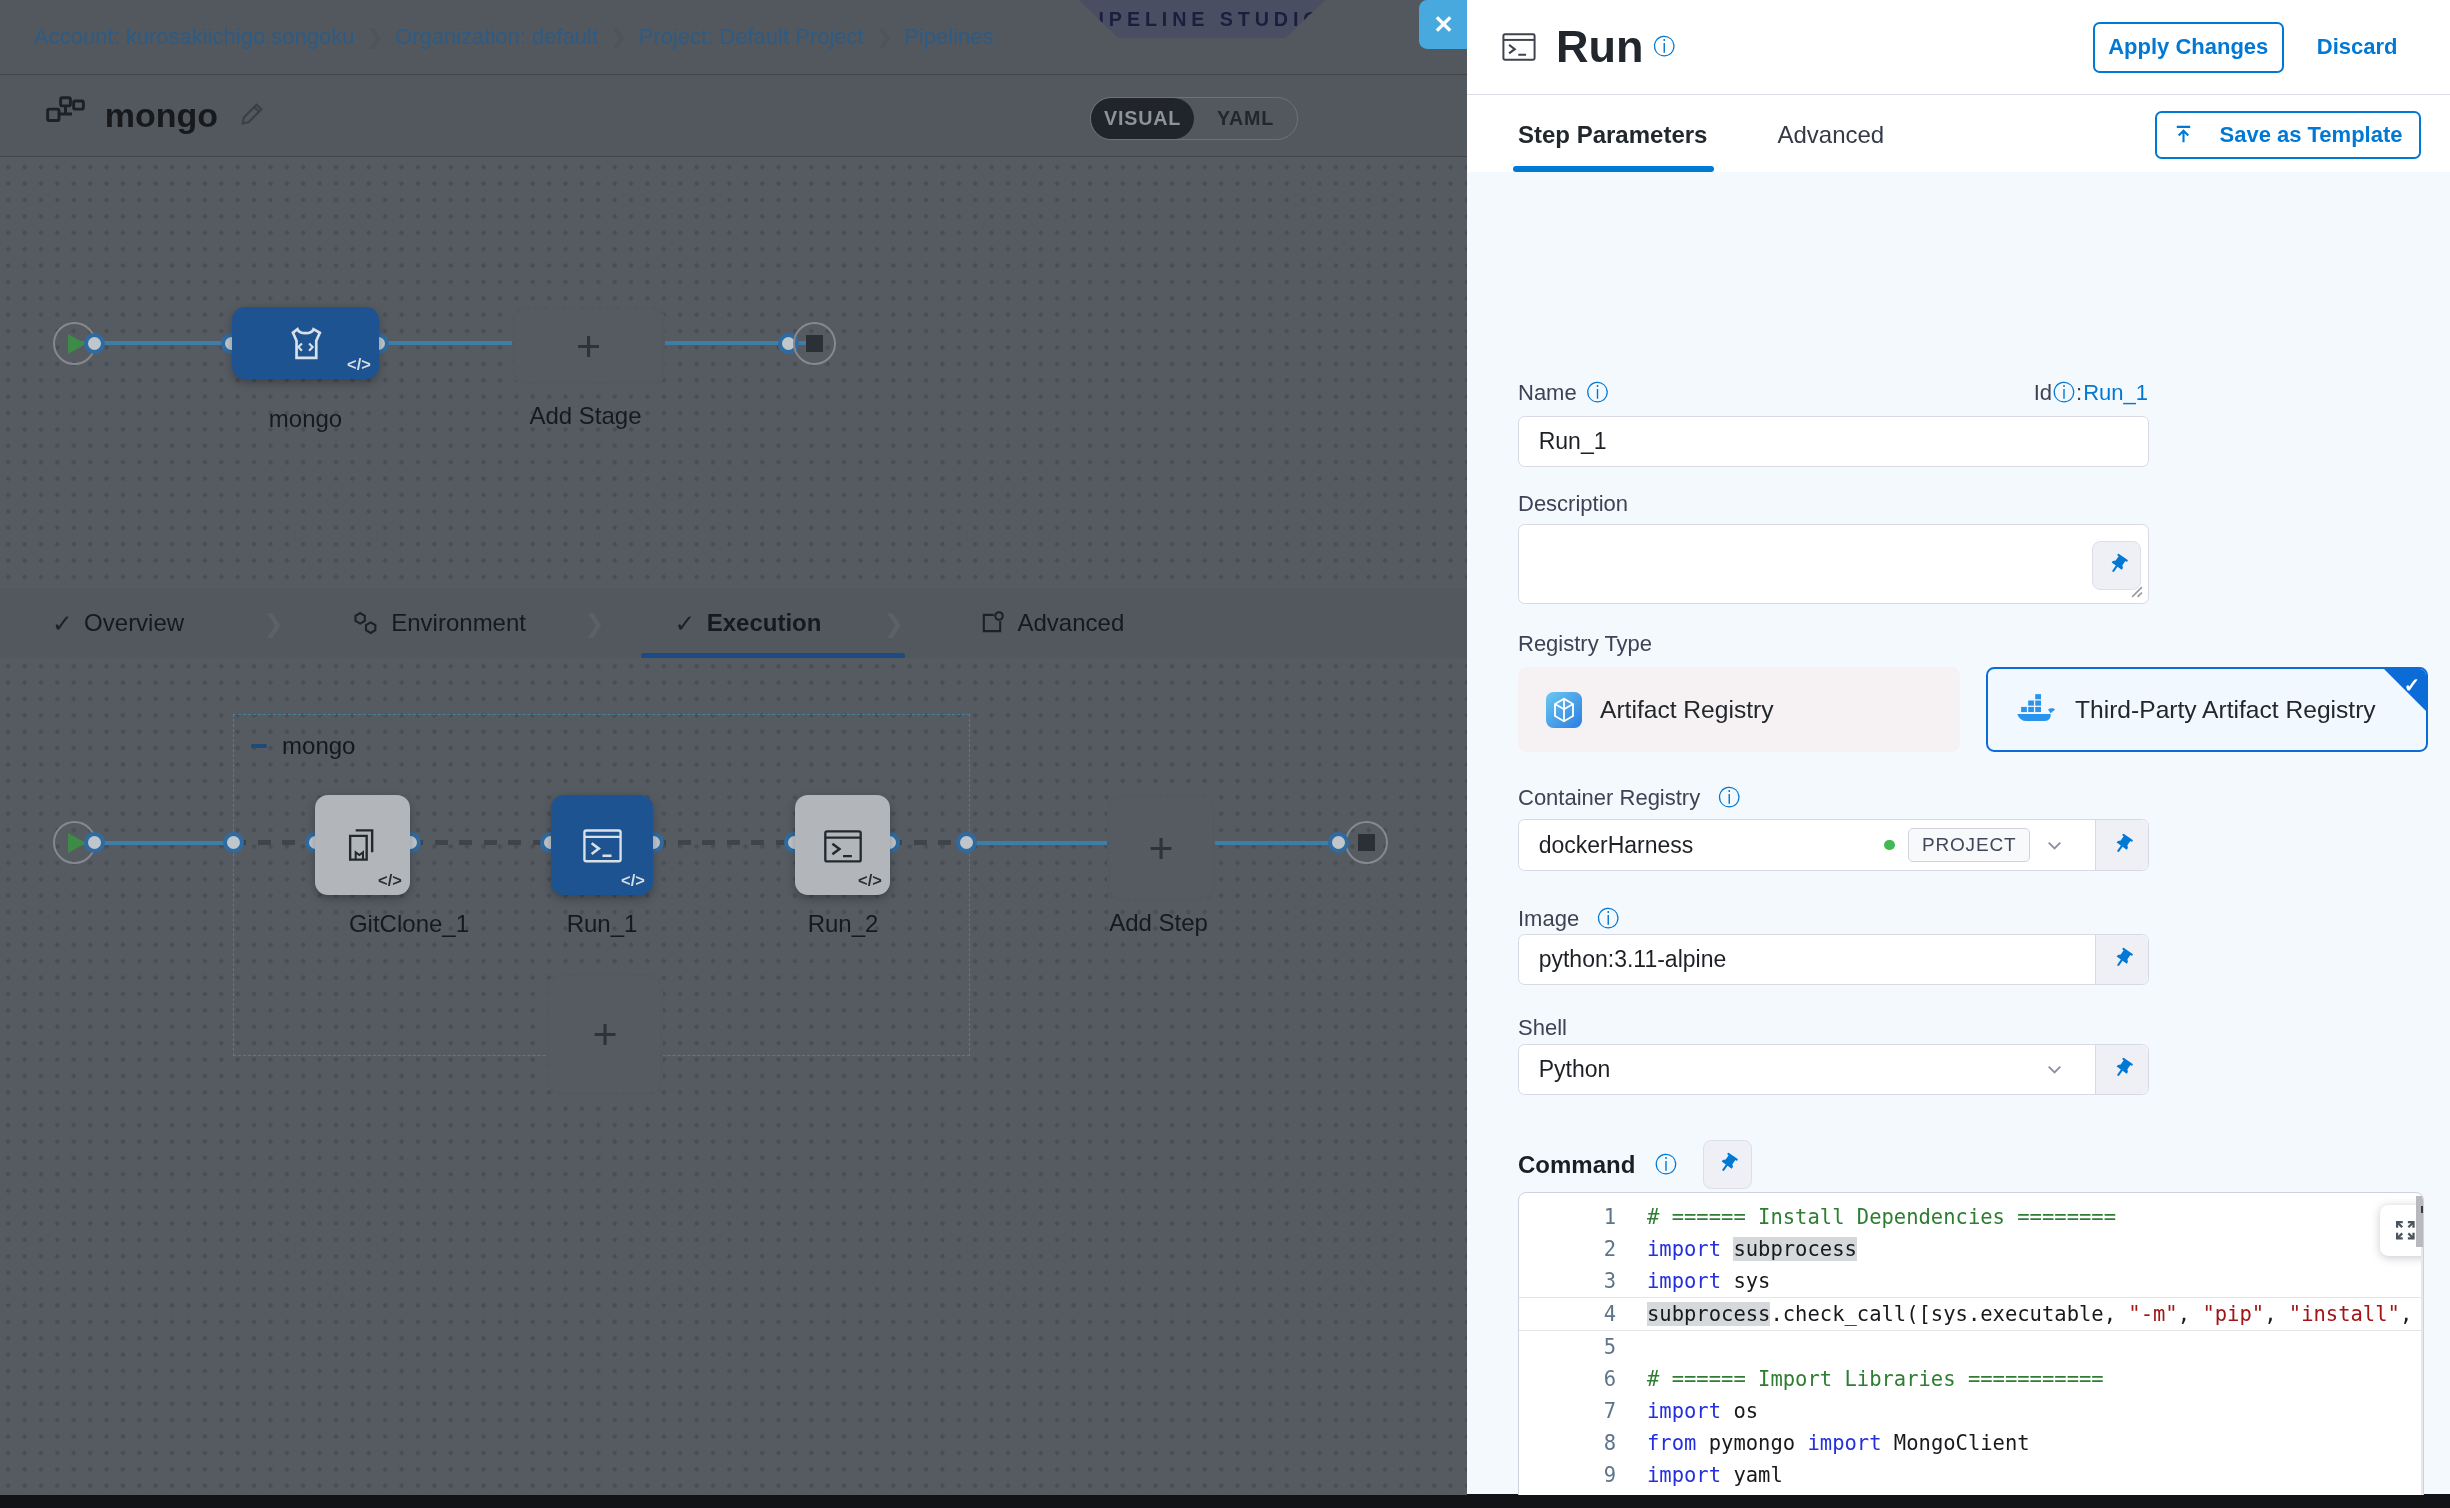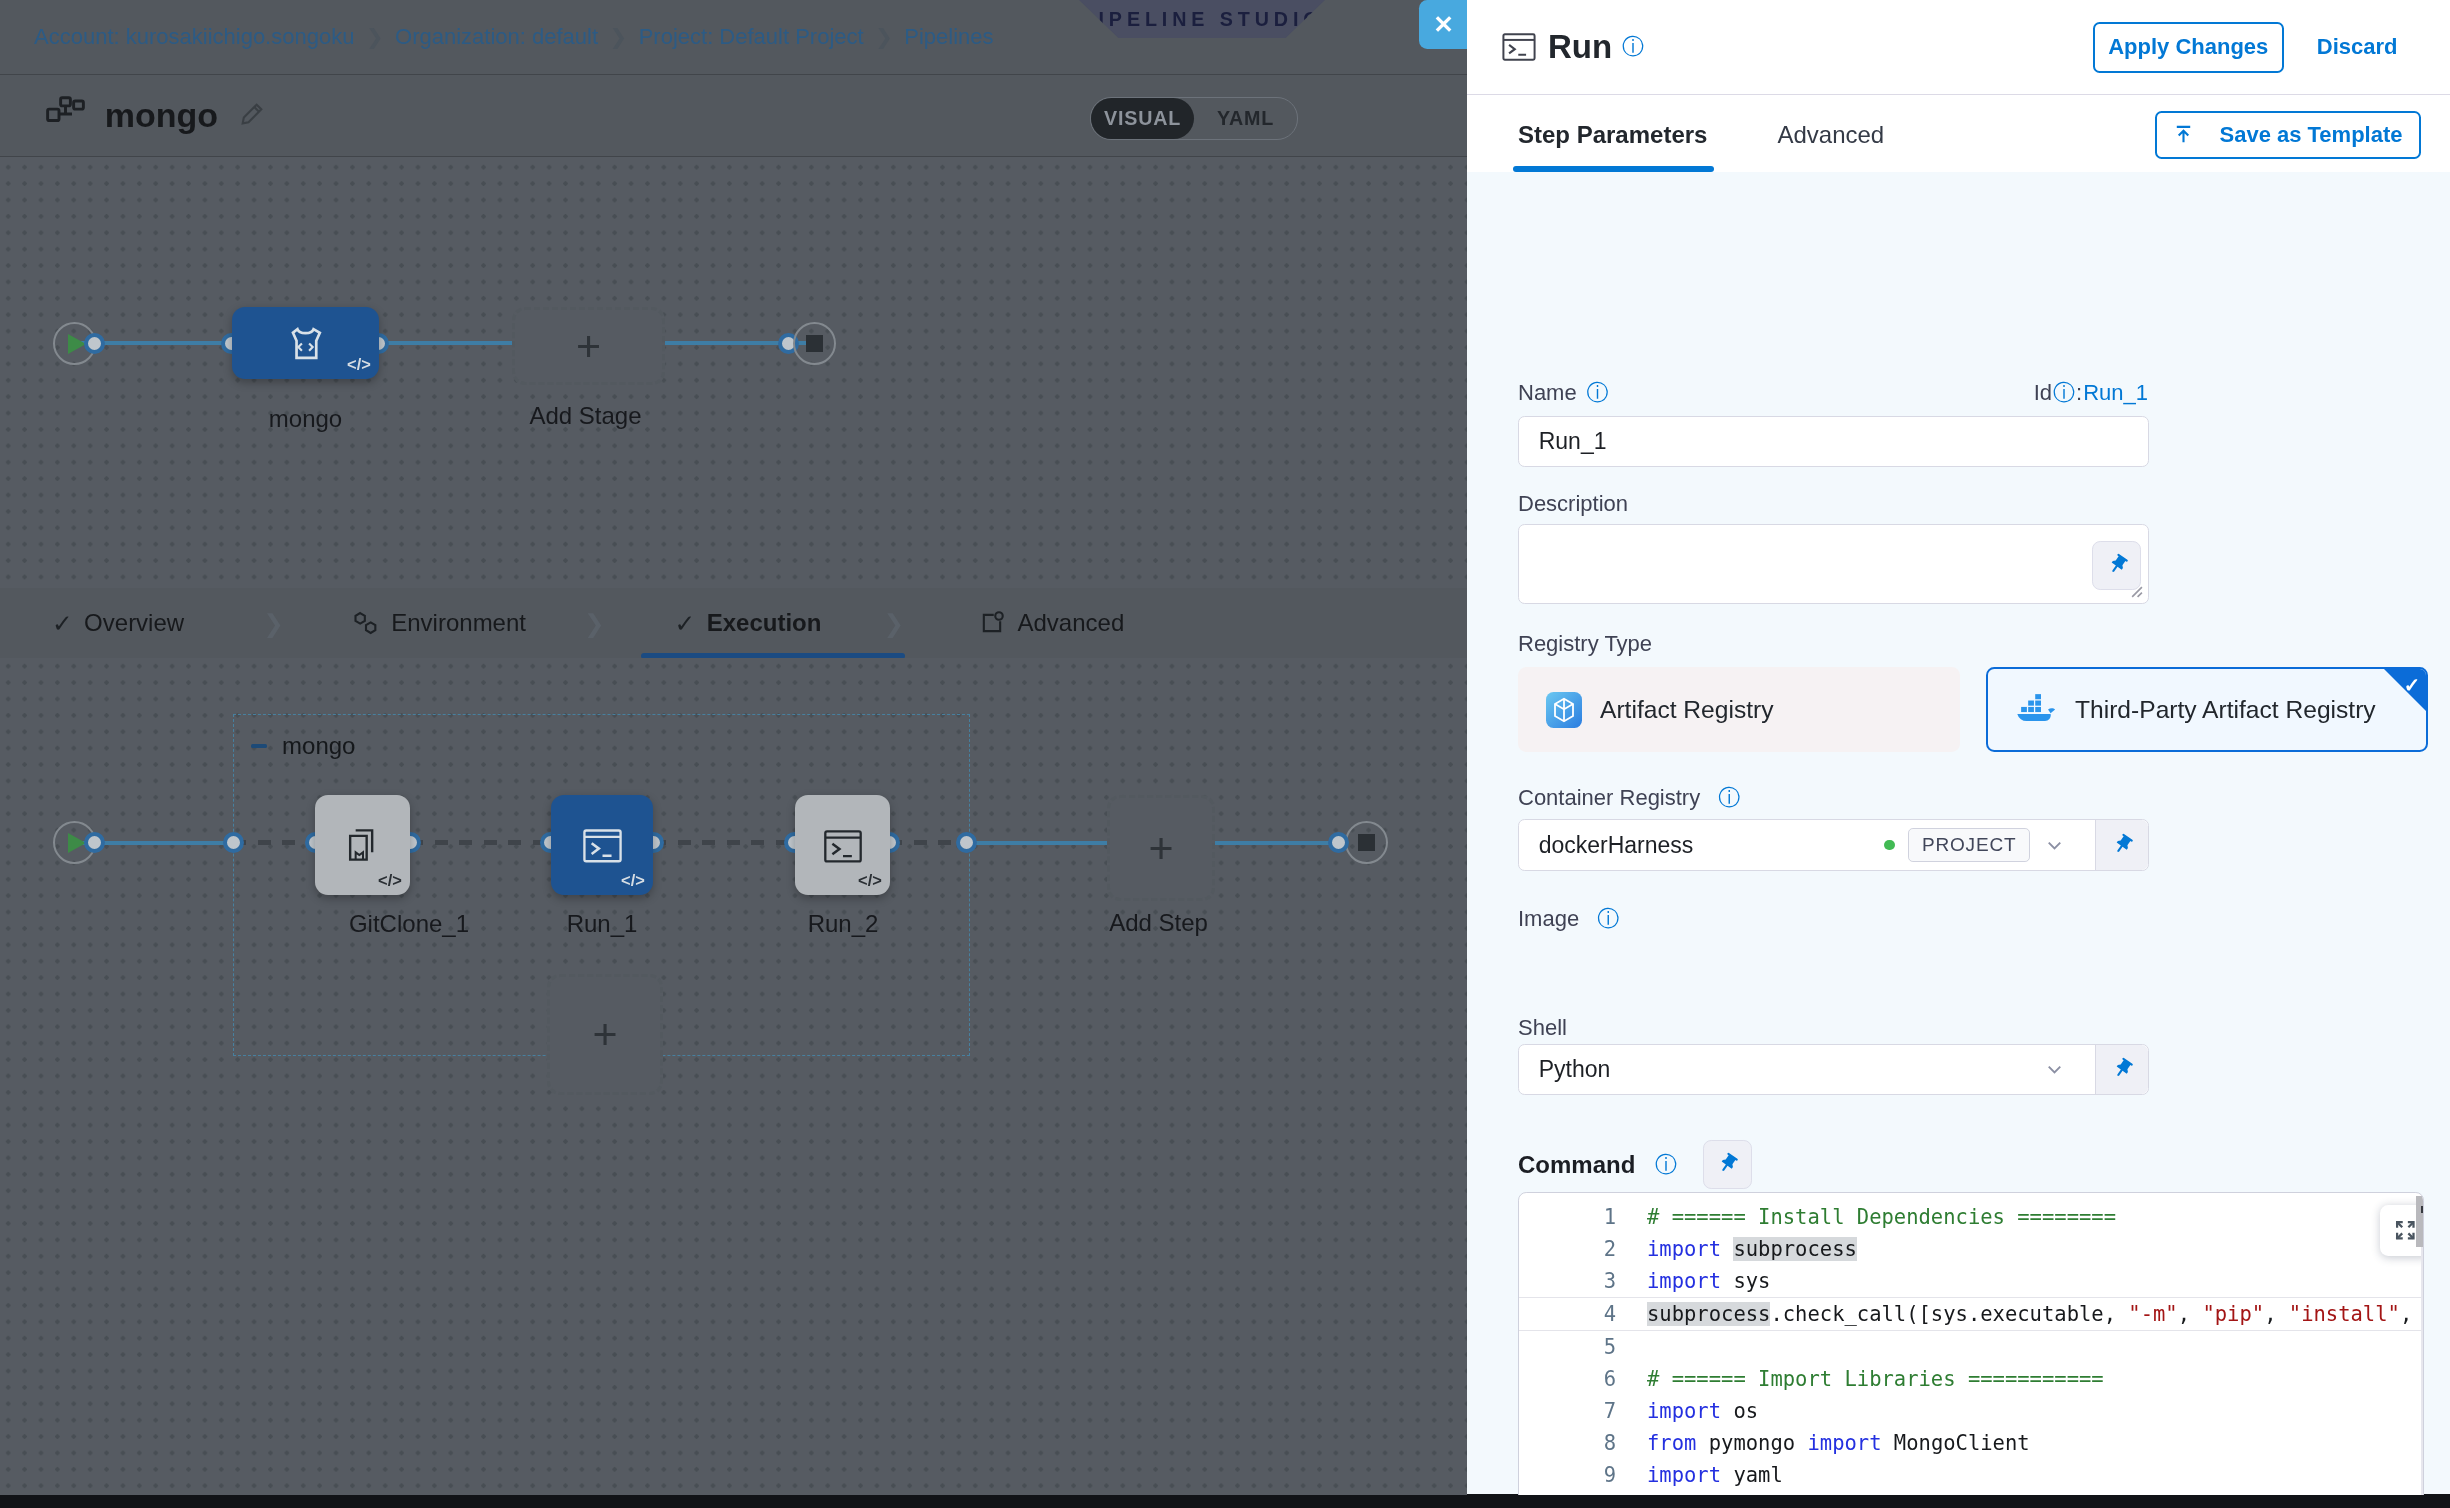--- a/index.html
+++ b/index.html
@@ -51,21 +51,21 @@
   .group-minus{width:16.4px;height:4.1px;background:#1d4a77;border-radius:1.6px;}
   .group-label{color:#15181b;font-size:24px;}
 
   #bottom-strip{left:0;top:1495px;width:2450px;height:13px;background:#111317;}
 
   
   #close-btn{left:1419px;top:0;width:49px;height:49px;background:#48a9df;border-radius:8.2px 0 0 8.2px;
      display:flex;align-items:center;justify-content:center;color:#fff;font-size:24.6px;font-weight:bold;}
   #drawer{left:1467px;top:0;width:983px;height:1494px;background:#fff;border-radius:0 0 14.7px 0;}
   #drawer-header{left:0;top:0;width:983px;height:95px;display:flex;align-items:center;padding:0 29.5px 0 33px;box-sizing:border-box;border-bottom:1.6px solid #dcdae6;}
-  #drawer-title{font-size:33px;font-weight:bold;color:#22272d;margin-left:10px;}
+  #drawer-title{font-size:45px;font-weight:bold;color:#22272d;margin-left:18px;}
   .info-i{color:#0278d5;font-size:22px;margin-left:9.8px;}
   .btn-outline{border:2px solid #0278d5;border-radius:6.6px;color:#0278d5;font-size:22px;font-weight:bold;
      display:flex;align-items:center;justify-content:center;background:#fff;}
   #apply-btn{width:187px;height:47px;margin-left:auto;}
   #discard-link{color:#0278d5;font-size:22px;font-weight:bold;margin:0 23px 0 33px;}
   #drawer-tabs{left:0;top:97px;width:983px;height:75px;display:flex;align-items:center;padding:0 29.5px 0 51px;box-sizing:border-box;background:#fff;}
   .dtab{font-size:24px;color:#22272d;}
   .dtab.active{font-weight:bold;}
   .dtab.inactive{color:#343a46;margin-left:70px;}
   #dtab-underline{left:46px;top:166px;width:201px;height:5.7px;background:#0278d5;border-radius:3.3px;}
@@ -394,20 +394,28 @@
         <svg width="24.6" height="24.6" viewBox="0 0 24 24" fill="#0278d5" style="transform:rotate(35deg);">
           <path d="M16 9V4h1a1 1 0 0 0 0-2H7a1 1 0 0 0 0 2h1v5l-2 2v2h5v6l1 1 1-1v-6h5v-2l-2-2z"></path>
         </svg>
       </div>
     </div>
 
     <div class="abs f-label" style="left:51px;top:732px;">
       <span>Image</span>
       <span class="info-i">ⓘ</span>
     </div>
+    <div class="abs text-input" style="left:51px;top:762px;width:631px;height:51px;">
+      <span>python:3.11-alpine</span>
+      <div class="pin-seg">
+        <svg width="24.6" height="24.6" viewBox="0 0 24 24" fill="#0278d5" style="transform:rotate(35deg);">
+          <path d="M16 9V4h1a1 1 0 0 0 0-2H7a1 1 0 0 0 0 2h1v5l-2 2v2h5v6l1 1 1-1v-6h5v-2l-2-2z"></path>
+        </svg>
+      </div>
+    </div>
 
     <div class="abs f-label" style="left:51px;top:843px;">
       <span>Shell</span>
     </div>
     <div class="abs text-input" style="left:51px;top:872px;width:631px;height:51px;">
       <span>Python</span>
       <svg style="margin-left:auto;margin-right:62px;" width="23" height="23" viewBox="0 0 24 24" fill="none" stroke="#8b8fa3" stroke-width="2">
           <path d="M6 9l6 6 6-6"></path>
         </svg>
       <div class="pin-seg">

